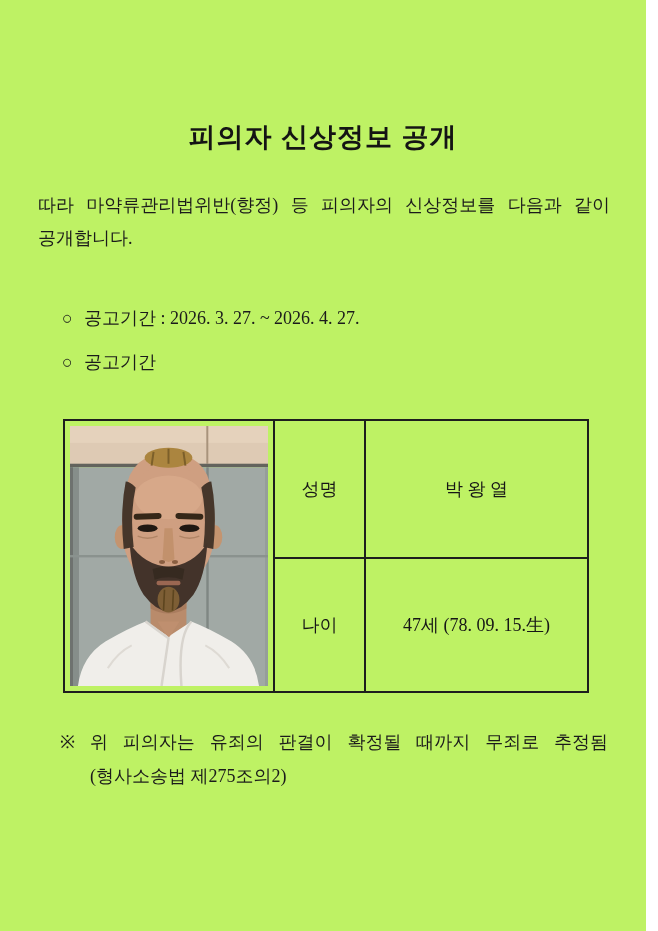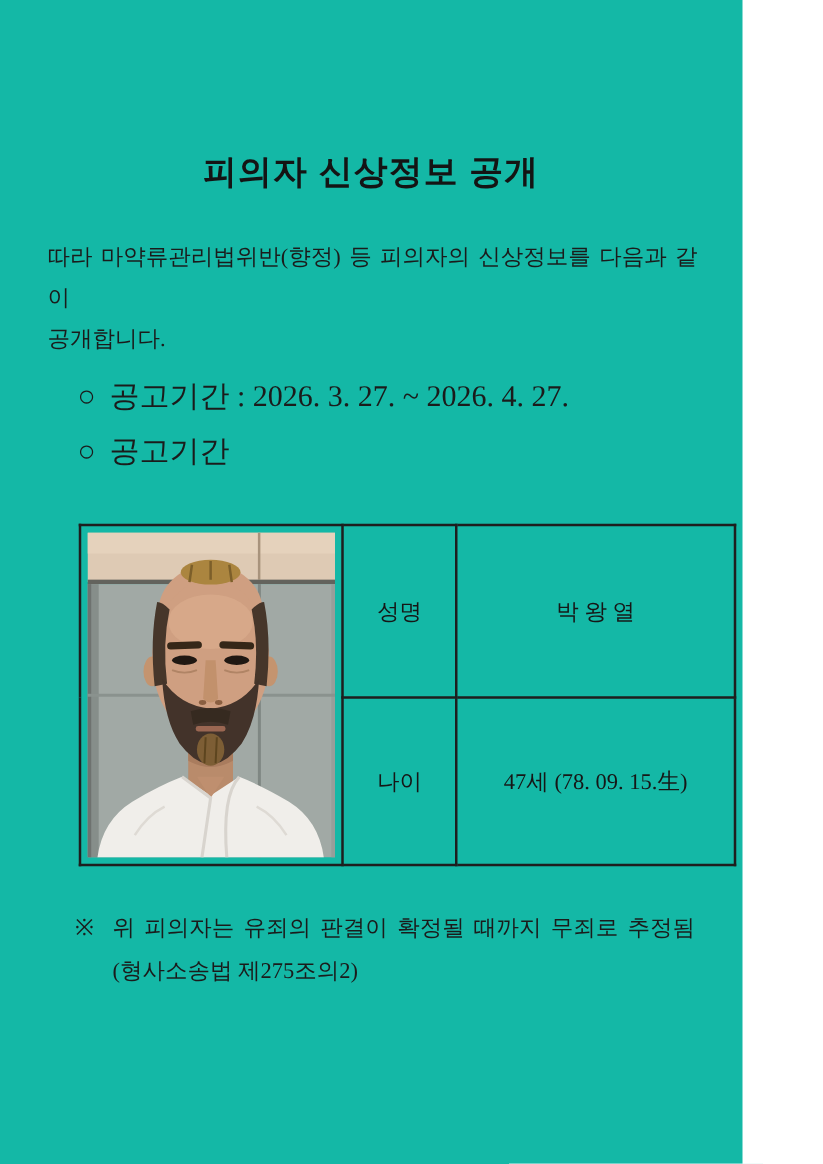--- a/index.html
+++ b/index.html
@@ -1,30 +1,30 @@
 <!DOCTYPE html>
 <html><head>
 <meta charset="utf-8">
 <style>
   html,body{margin:0;padding:0;background:#ffffff;}
   .page{
-    position:relative;width:594px;height:931px;background:#14b8a6;
+    position:relative;width:646px;height:931px;background:#bef264;
     color:#1b1b1b;overflow:hidden;
     font-family:"Liberation Serif","DejaVu Serif",serif;
   }
   .doc-title{
     position:absolute;top:119px;left:0;width:100%;
     text-align:center;font-weight:bold;font-size:27px;letter-spacing:1px;
     font-family:"Liberation Sans","DejaVu Sans",sans-serif;
     color:#141414;
   }
   .intro{position:absolute;top:189px;left:38px;right:36px;font-size:18px;line-height:33px;}
   .intro .jline{text-align:justify;text-align-last:justify;}
   .intro .first-line{padding-left:28px;}
-  .bullet{position:absolute;left:62px;right:38px;font-size:24px;line-height:33px;white-space:nowrap;}
+  .bullet{position:absolute;left:62px;right:38px;font-size:18px;line-height:33px;white-space:nowrap;}
   .bullet .marker{margin-right:11px;}
   .bullet-period{top:302px;}
   .bullet-target{top:346px;}
   .info-table{
     position:absolute;top:419px;left:63px;
     border-collapse:collapse;table-layout:fixed;
   }
   .info-table td{
     border:2px solid #1e1e1e;text-align:center;vertical-align:middle;
     font-size:18px;padding:0;color:#161616;

